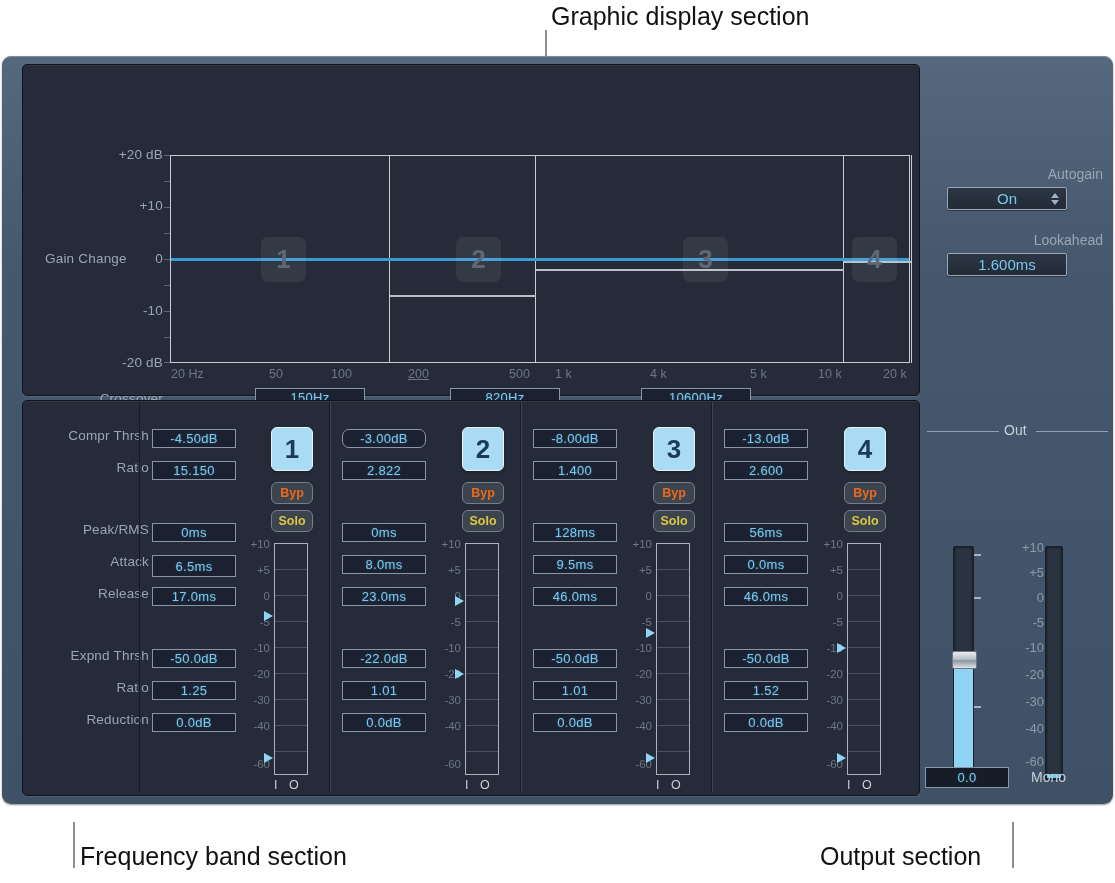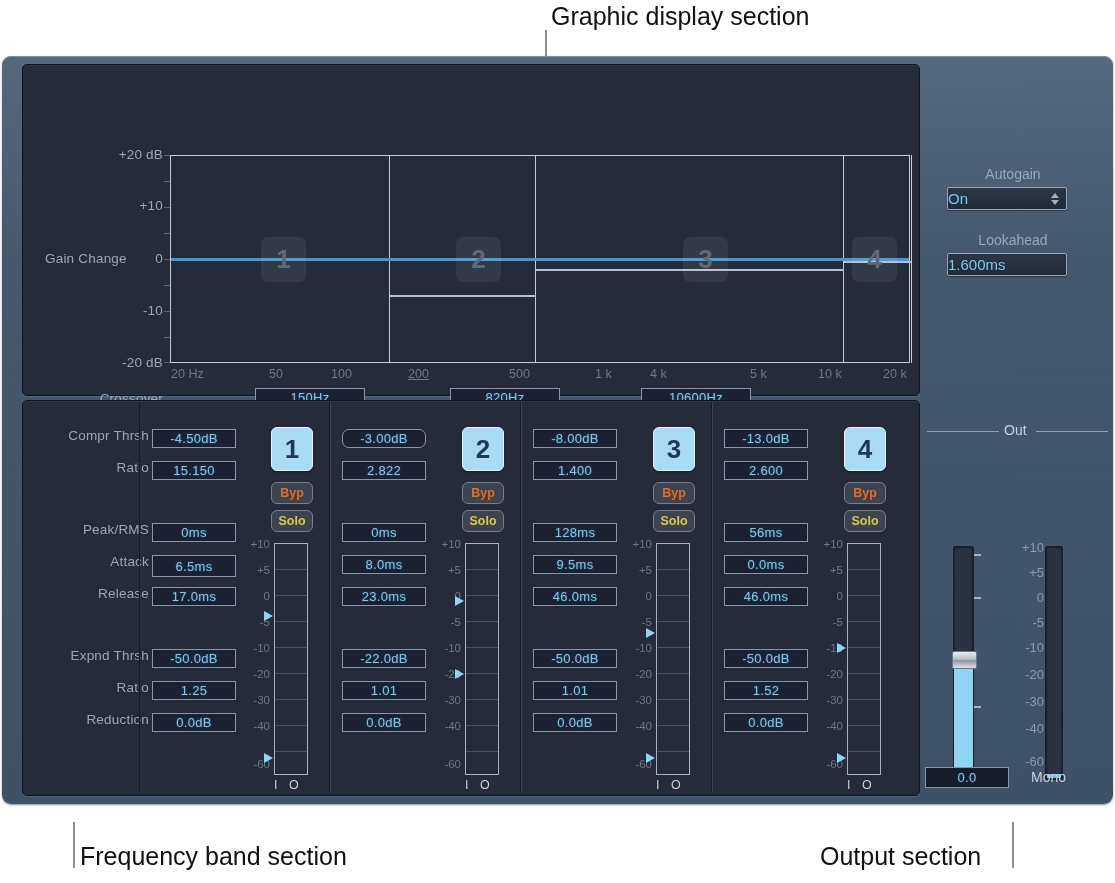--- a/index.html
+++ b/index.html
@@ -149,32 +149,32 @@
   .out-scale{
     position:absolute;color:#8e99a8;font-size:13px;text-align:right;white-space:nowrap;
   }
 
   
   .popup{
     position:absolute;box-sizing:border-box;
     background:linear-gradient(180deg,#2d3644 0%,#222a36 100%);
     border:1px solid #9aa6b5;border-radius:2px;
     color:#76c8ef;font-size:15px;
-    display:flex;align-items:center;justify-content:flex-start;
+    display:flex;align-items:center;justify-content:center;
     box-shadow:0 1px 1px rgba(0,0,0,.4);
   }
   .arrows{
     position:absolute;right:7px;top:50%;transform:translateY(-50%);
     display:flex;flex-direction:column;gap:2px;line-height:0;
   }
   .arrows i{display:block;width:0;height:0;border-left:4px solid transparent;border-right:4px solid transparent;}
   .arrows i.up{border-bottom:5px solid #9fb0c2;}
   .arrows i.dn{border-top:5px solid #9fb0c2;}
   .sec-lbl{
-    position:absolute;color:#9aa6b5;font-size:14px;white-space:nowrap;text-align:center;
+    position:absolute;color:#9aa6b5;font-size:14px;white-space:nowrap;text-align:right;
   }
   .mono-lbl{position:absolute;color:#c6d0da;font-size:14px;}
 </style>
 </head>
 <body>
 
 <div class="callout-text" style="left:551px;top:2px;">Graphic display section</div>
 <div class="callout-line" style="left:545px;top:30px;height:32px;"></div>
 
 <div class="callout-text" style="left:80px;top:842px;">Frequency band section</div>
@@ -225,21 +225,21 @@
       <div class="band-badge" style="left:285px;top:81px;">2</div>
       <div class="band-badge" style="left:512px;top:81px;">3</div>
       <div class="band-badge" style="left:681px;top:81px;">4</div>
     </div>
 
     <div class="tick" style="left:148px;top:302px;">20 Hz</div>
     <div class="tick" style="left:246px;top:302px;">50</div>
     <div class="tick" style="left:308px;top:302px;">100</div>
     <div class="tick" style="left:385px;top:302px;text-decoration:underline;">200</div>
     <div class="tick" style="left:486px;top:302px;">500</div>
-    <div class="tick" style="left:572px;top:302px;">1 k</div>
+    <div class="tick" style="left:532px;top:302px;">1 k</div>
     <div class="tick" style="left:627px;top:302px;">4 k</div>
     <div class="tick" style="left:727px;top:302px;">5 k</div>
     <div class="tick" style="left:795px;top:302px;">10 k</div>
     <div class="tick" style="left:860px;top:302px;">20 k</div>
 
     <div class="lbl r" style="left:10px;top:326px;width:130px;">Crossover</div>
     <div class="field" style="left:232px;top:323px;width:110px;height:19px;">150Hz</div>
     <div class="field" style="left:427px;top:323px;width:110px;height:19px;">820Hz</div>
     <div class="field" style="left:618px;top:323px;width:110px;height:19px;">10600Hz</div>
 

